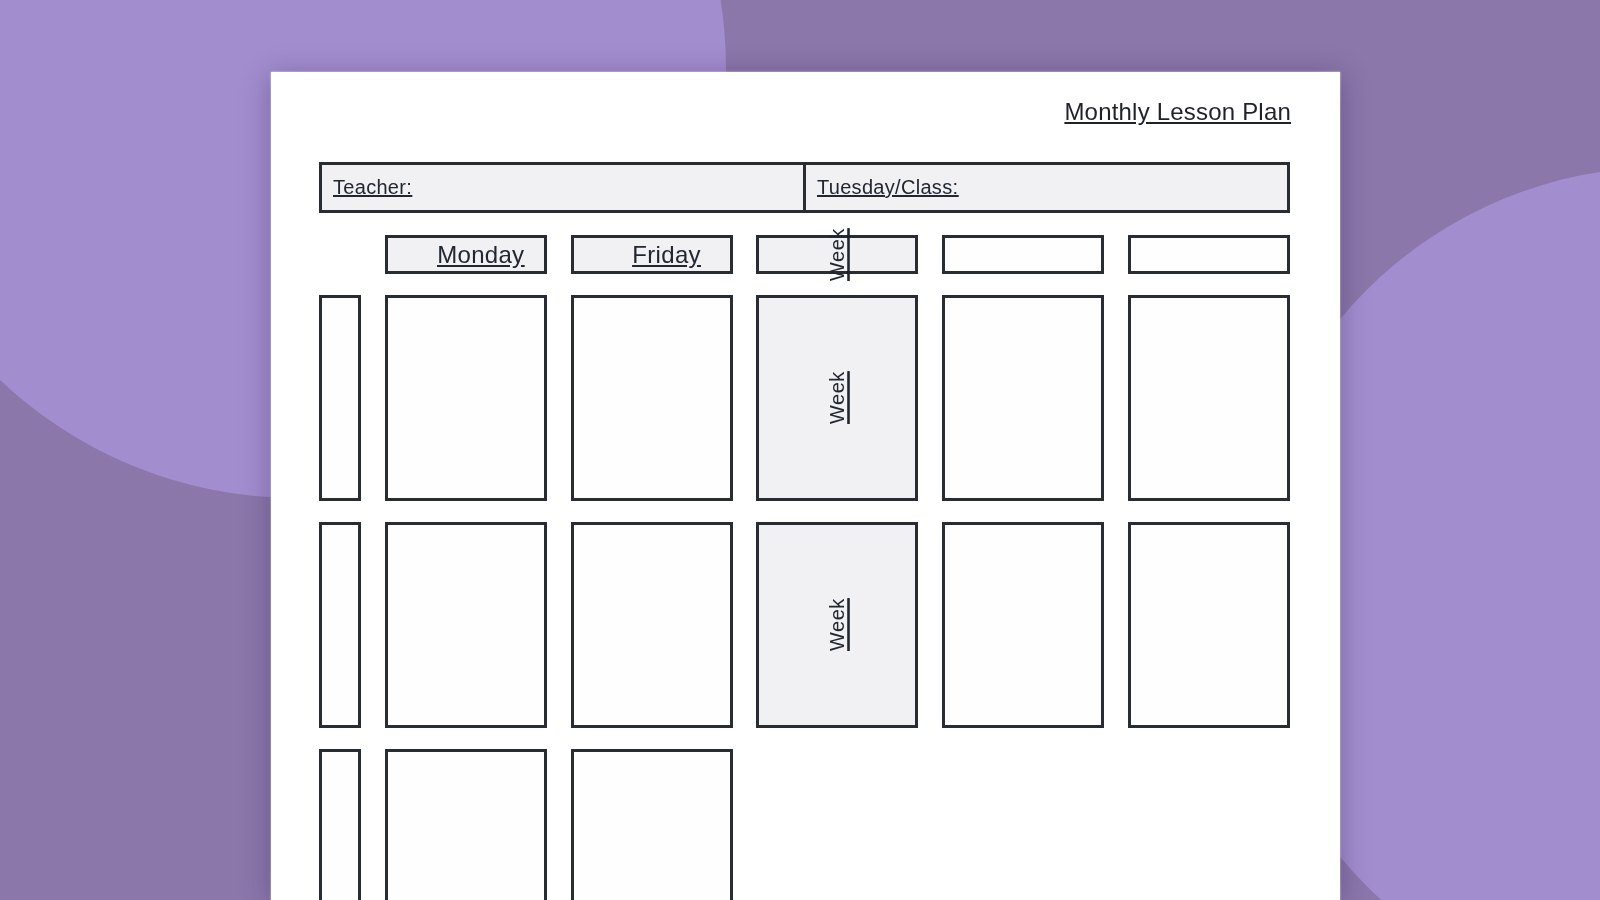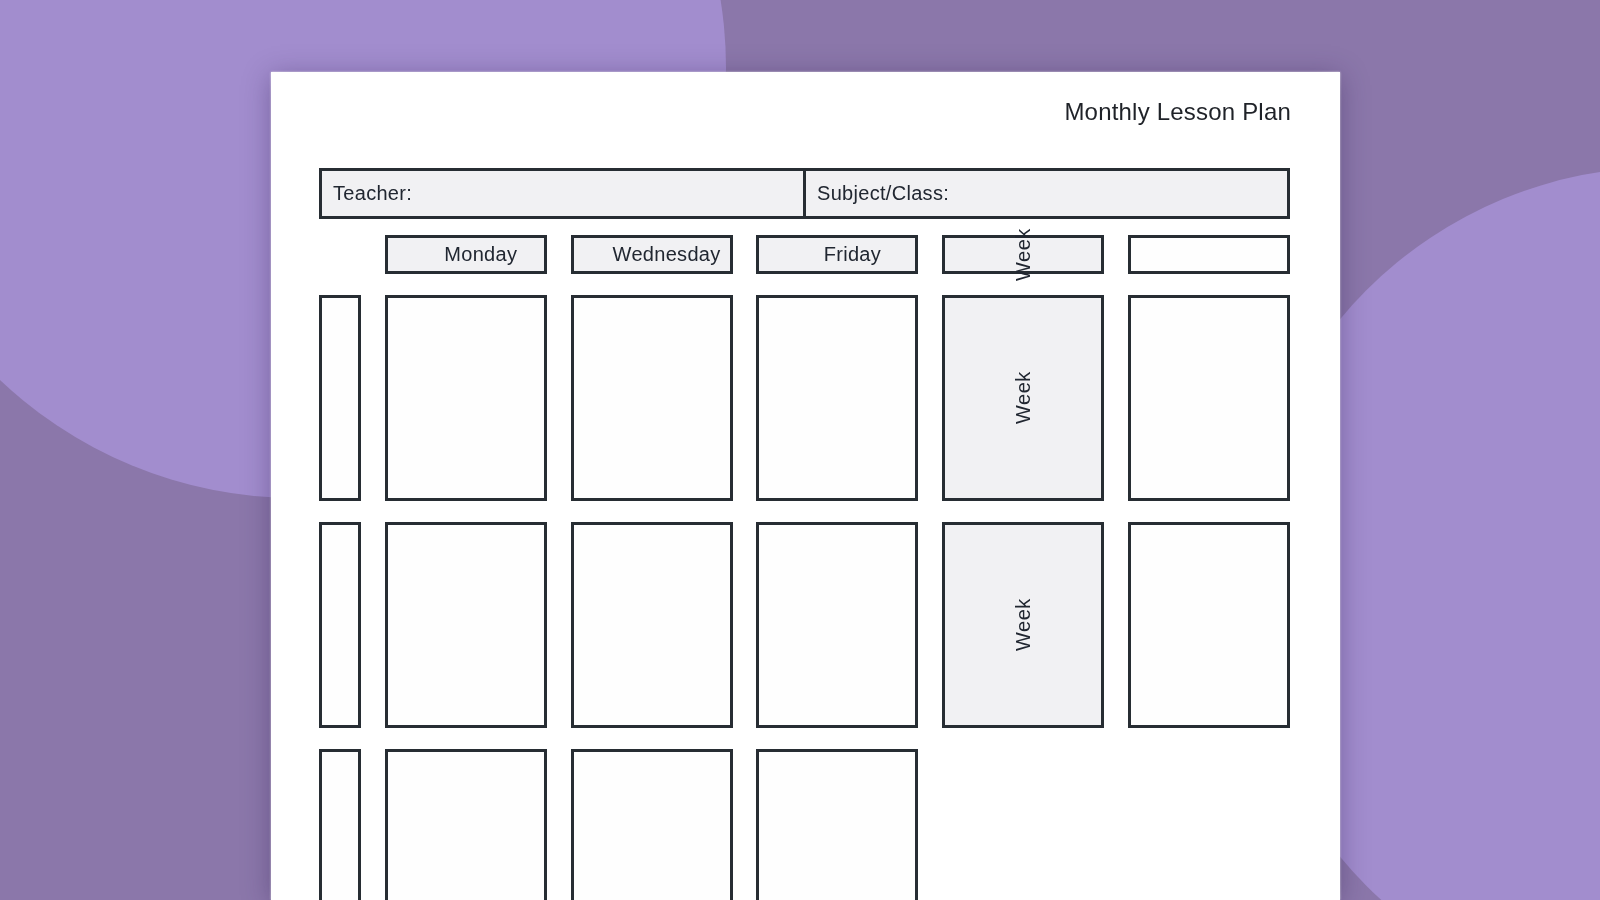--- a/index.html
+++ b/index.html
@@ -3,59 +3,59 @@
 <meta charset="utf-8">
 <style>
   :root{
     --background-base:#8b77aa;
     --background-circle:#a28dce;
     --paper:#ffffff;
     --cell-header-bg:#f1f1f3;
     --border:#272d33;
     --text:#212731;
   }
-  *{box-sizing:border-box;margin:0;padding:0;}
+  *{box-sizing:border-box;margin:0;padding:0;text-decoration:underline;}
   html,body{width:1600px;height:900px;overflow:hidden;}
   body{font-family:"Liberation Sans","DejaVu Sans",sans-serif;background:var(--background-base);}
   .stage{position:relative;width:1600px;height:900px;overflow:hidden;background:var(--background-base);}
   .bg-circle{position:absolute;border-radius:50%;background:var(--background-circle);}
   .circle-left{left:-134px;top:-362px;width:860px;height:860px;}
   .circle-right{left:1243px;top:167px;width:842px;height:842px;}
   .page{
     position:absolute;left:271px;top:72px;width:1069px;height:828px;
     background:var(--paper);
     box-shadow:0 4px 26px rgba(45,25,80,0.38), 0 0 2px rgba(255,255,255,0.9);
     overflow:hidden;
   }
   .page-title{
     position:absolute;top:25px;right:49px;
     font-size:24px;line-height:30px;color:#1f2228;letter-spacing:0.2px;
   }
   .info-row{
-    position:absolute;left:48px;top:96px;width:971px;height:51px;
+    position:absolute;left:48px;top:90px;width:971px;height:51px;
     display:flex;border:3px solid var(--border);background:var(--cell-header-bg);
   }
   .info-cell{
     flex:1 1 0;display:flex;align-items:center;
     background:var(--cell-header-bg);padding-left:11px;
   }
   .info-cell + .info-cell{border-left:3px solid var(--border);}
   .info-label{font-size:20px;color:var(--text);letter-spacing:0.3px;}
   .calendar-grid{
     position:absolute;left:48px;top:163px;width:971px;
     display:grid;
     grid-template-columns:42px repeat(5,162px);
     grid-template-rows:39px repeat(3,206px);
     column-gap:23.8px;row-gap:21px;
   }
   .corner-spacer{background:transparent;}
   .day-header{
     border:3px solid var(--border);background:var(--cell-header-bg);
     display:flex;align-items:center;justify-content:center;
-    font-size:20px;color:var(--text);letter-spacing:0.3px;padding-left:30px;
+    font-size:24px;color:var(--text);letter-spacing:0.3px;padding-left:30px;
   }
   .week-label{
     border:3px solid var(--border);background:var(--cell-header-bg);
     display:flex;align-items:center;justify-content:center;
     writing-mode:vertical-rl;transform:rotate(180deg);
     font-size:20px;color:var(--text);letter-spacing:0.5px;
   }
   .lesson-cell{
     border:3px solid var(--border);background:#fefefe;
   }
@@ -69,28 +69,27 @@
 
   <div class="page">
 
     <div class="page-title">Monthly Lesson Plan</div>
 
     <div class="info-row">
       <div class="info-cell">
         <span class="info-label">Teacher:</span>
       </div>
       <div class="info-cell">
-        <span class="info-label">Subject/Class:</span>
+        <span class="info-label">Tuesday/Class:</span>
       </div>
     </div>
 
     <div class="calendar-grid">
       <div class="corner-spacer"></div>
       <div class="day-header">Monday</div>
-      <div class="day-header">Wednesday</div>
       <div class="day-header">Friday</div>
 
       <div class="week-label">Week</div>
       <div class="lesson-cell"></div>
       <div class="lesson-cell"></div>
       <div class="lesson-cell"></div>
       <div class="lesson-cell"></div>
       <div class="lesson-cell"></div>
 
       <div class="week-label">Week</div>

